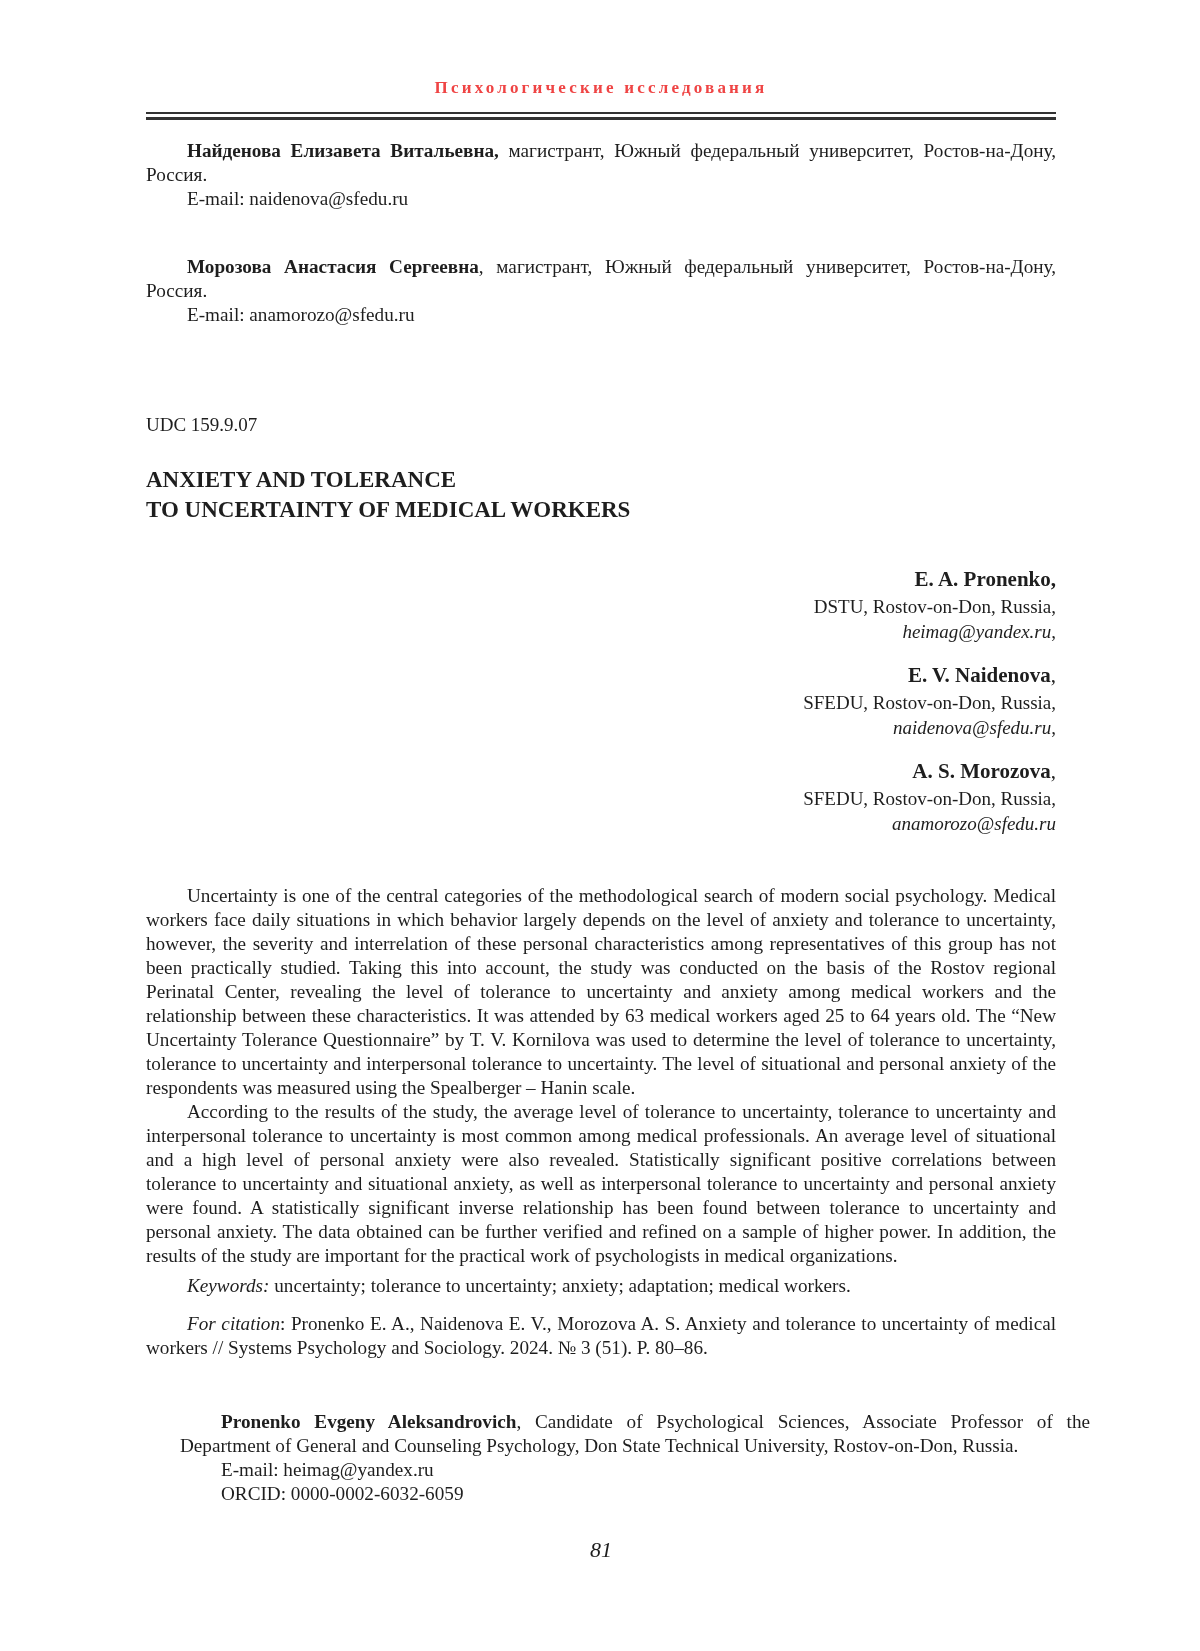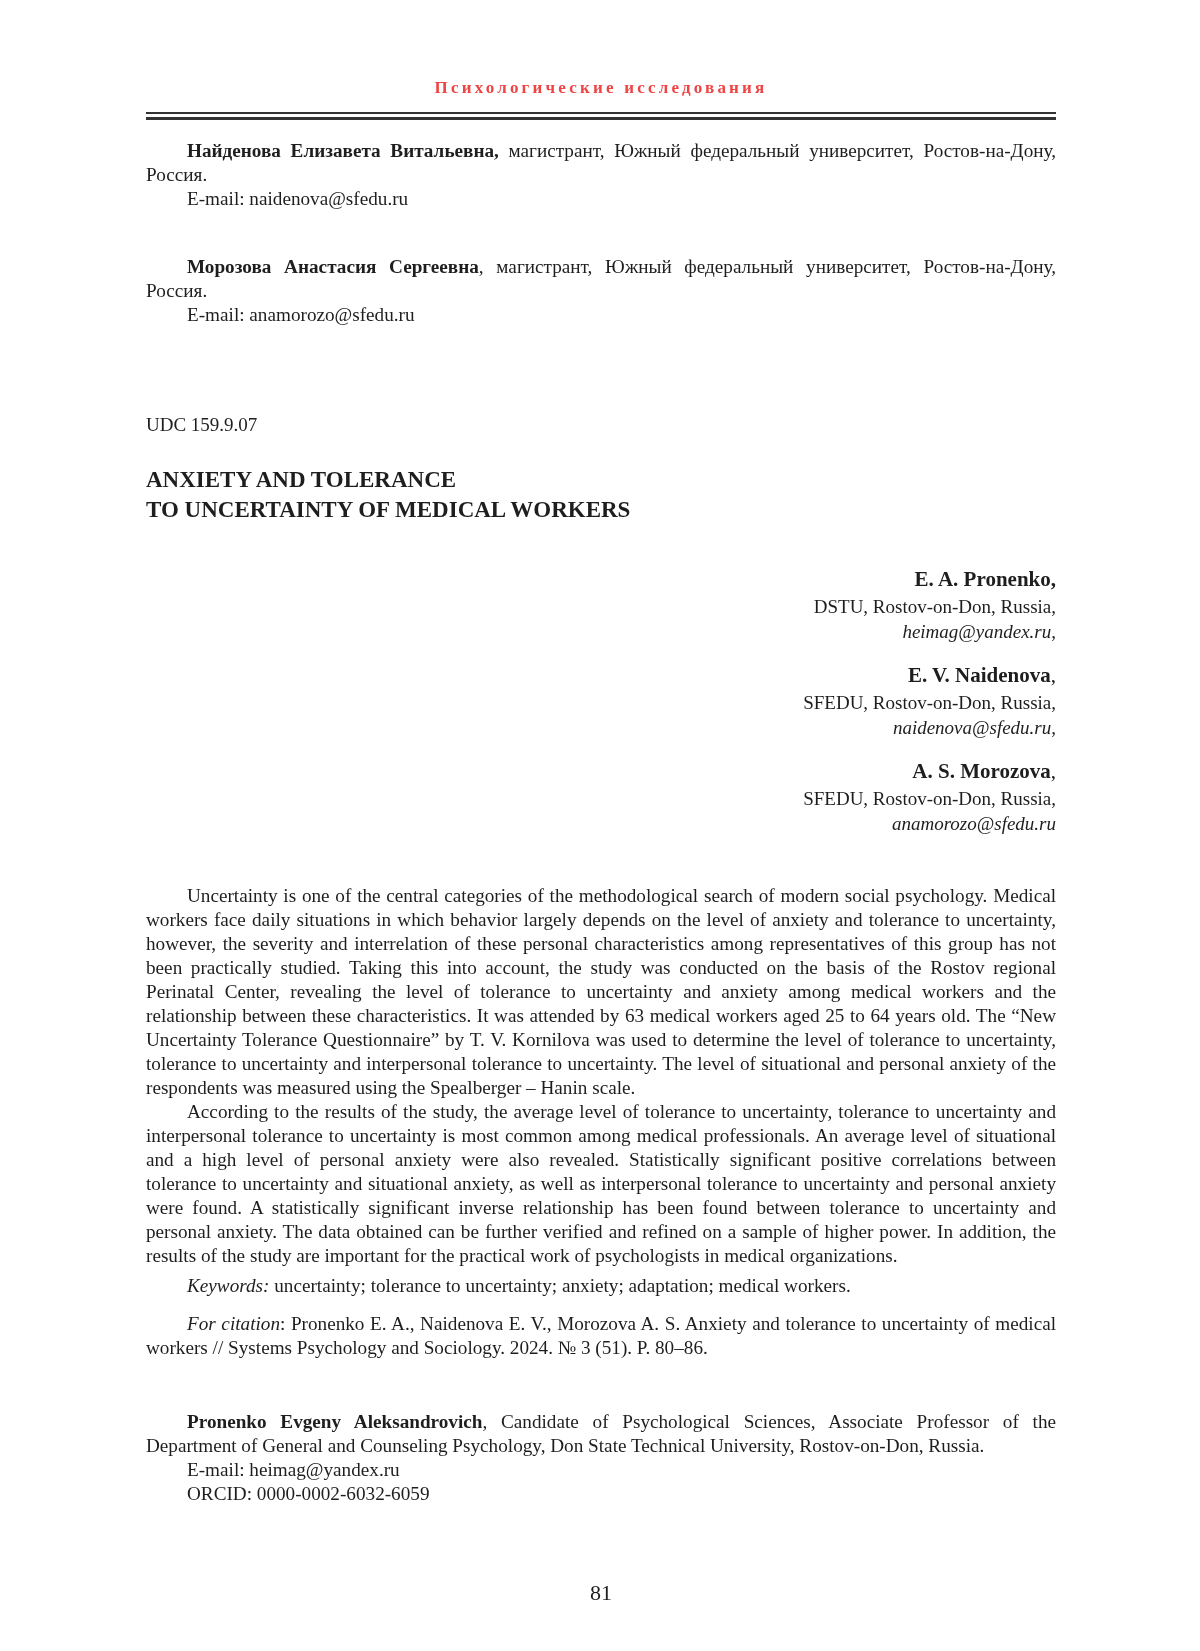--- a/index.html
+++ b/index.html
@@ -18,21 +18,21 @@
   .line { display: block; padding-left: 41px; }
   .udc { position: absolute; top: 414px; left: 0; font-size: 19px; }
   .title { position: absolute; top: 465px; left: 0; width: 910px; 
            font-size: 23px; font-weight: bold; line-height: 30px; }
   .authors { position: absolute; top: 548px; right: 0; width: 500px; text-align: right;
              font-size: 19px; }
   .authors .name { font-weight: bold; font-size: 21px; line-height: 30px; }
   .authors .aff { line-height: 25px; }
   .authors .mail { font-style: italic; line-height: 25px; }
   .authors .block { margin-bottom: 8px; margin-top: 16px; }
-  .pagenum { position: absolute; top: 1580px; left: 0; width: 910px; text-align: center; font-size: 22px; }
+  .pagenum { position: absolute; top: 1537px; left: 0; width: 910px; text-align: center; font-size: 22px; font-style: italic; }
   i { font-style: italic; }
 </style>
 </head>
 <body>
 
 <div class="page">
 
   <div class="running-head">Психологические исследования</div>
   <div class="rule r1"></div>
   <div class="rule r2"></div>
@@ -76,21 +76,21 @@
     </div>
   </div>
 
   <div class="t" style="top:852px;margin-top:32px;">
     <div class="ind">Uncertainty is one of the central categories of the methodological search of modern social psychology. Medical workers face daily situations in which behavior largely depends on the level of anxiety and tolerance to uncertainty, however, the severity and interrelation of these personal characteristics among representatives of this group has not been practically studied. Taking this into account, the study was conducted on the basis of the Rostov regional Perinatal Center, revealing the level of tolerance to uncertainty and anxiety among medical workers and the relationship between these characteristics. It was attended by 63 medical workers aged 25 to 64 years old. The “New Uncertainty Tolerance Questionnaire” by T. V. Kornilova was used to determine the level of tolerance to uncertainty, tolerance to uncertainty and interpersonal tolerance to uncertainty. The level of situational and personal anxiety of the respondents was measured using the Spealberger – Hanin scale.</div>
     <div class="ind">According to the results of the study, the average level of tolerance to uncertainty, tolerance to uncertainty and interpersonal tolerance to uncertainty is most common among medical professionals. An average level of situational and a high level of personal anxiety were also revealed. Statistically significant positive correlations between tolerance to uncertainty and situational anxiety, as well as interpersonal tolerance to uncertainty and personal anxiety were found. A statistically significant inverse relationship has been found between tolerance to uncertainty and personal anxiety. The data obtained can be further verified and refined on a sample of higher power. In addition, the results of the study are important for the practical work of psychologists in medical organizations.</div>
     <div class="ind" style="margin-top:6px;"><i>Keywords:</i><span> uncertainty; tolerance to uncertainty; anxiety; adaptation; medical workers.</span></div>
     <div class="ind" style="margin-top:14px;"><i>For citation</i><span>: Pronenko E. A., Naidenova E. V., Morozova A. S. Anxiety and tolerance to uncertainty of medical workers // Systems Psychology and Sociology. 2024. № 3 (51). P. 80–86.</span></div>
   </div>
 
-  <div class="t" style="top:1410px;">
+  <div class="t" style="top:1410px;margin-left:34px;">
     <div class="ind">
       <b>Pronenko Evgeny Aleksandrovich</b><span>, Candidate of Psychological Sciences, Associate Professor of the Department of General and Counseling Psychology, Don State Technical University, Rostov-on-Don, Russia.</span>
     </div>
     <span class="line">E-mail: heimag@yandex.ru</span>
     <span class="line">ORCID: 0000-0002-6032-6059</span>
   </div>
 
   <div class="pagenum">81</div>
 </div>
 

